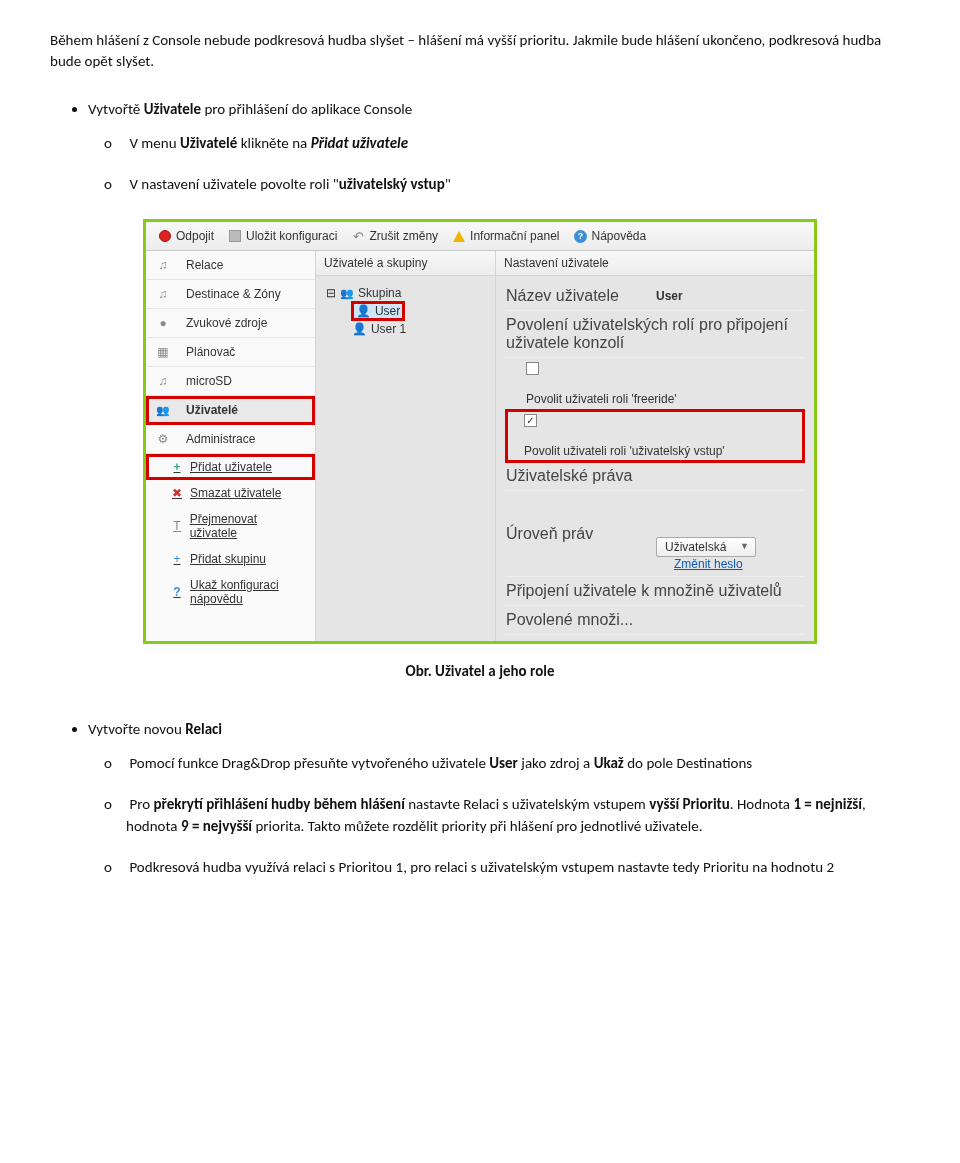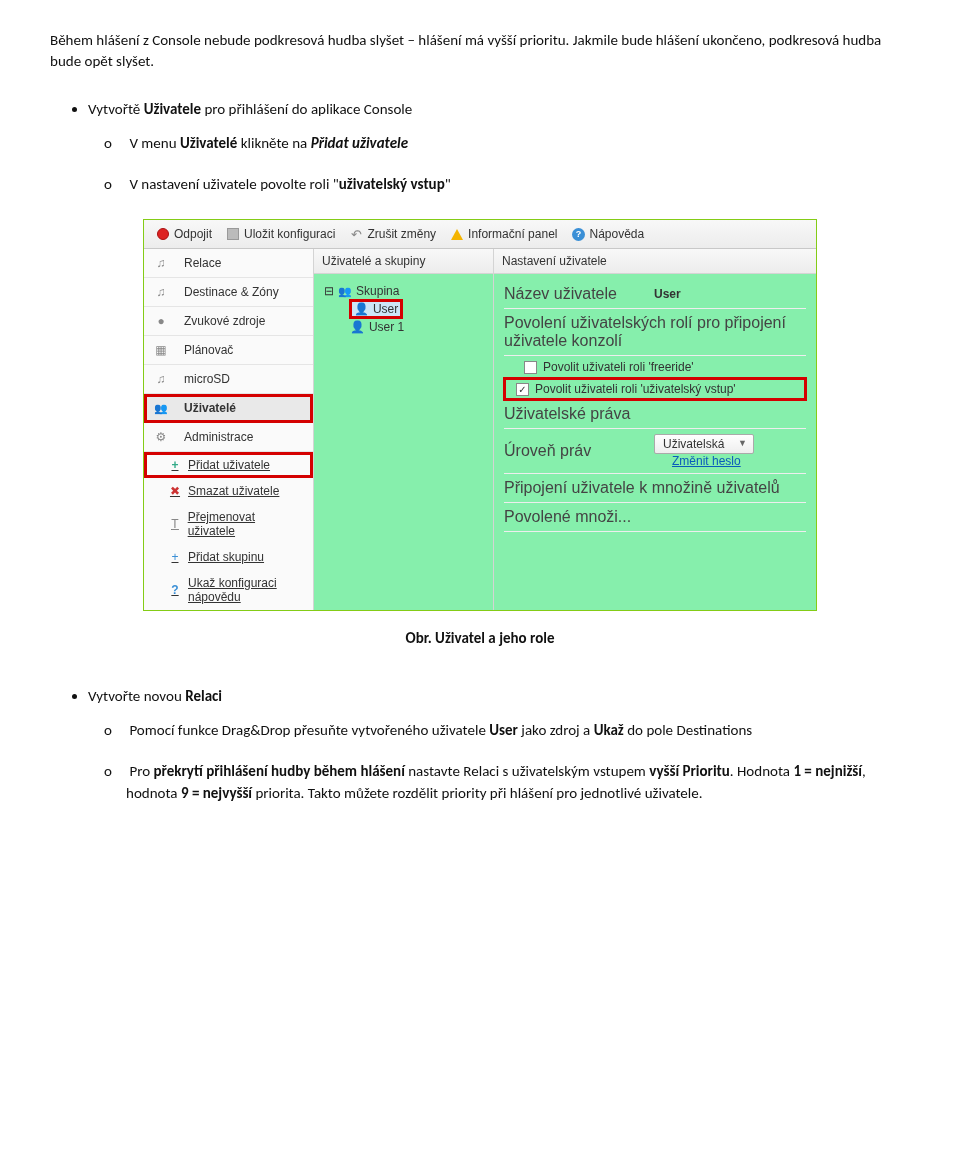--- a/index.html
+++ b/index.html
@@ -17,22 +17,22 @@
   ol.sub { list-style: none; padding-left: 38px; margin: 14px 0 0 0; }
   ol.sub > li { font-size: 15px; margin-bottom: 18px; line-height: 1.5; }
   ol.sub > li::before { content: "o"; display: inline-block; width: 22px; margin-left: -22px; }
   .bold { font-weight: bold; }
   .caption { text-align: center; font-size: 15px; margin: 18px 0 40px 0; font-weight: bold; }
 
   
   .app {
     width: 674px;
     margin: 24px auto 0 auto;
-    border: 1px solid #84cc16;
-    background: #86efac;
+    border: 3px solid #84cc16;
+    background: #e5e5e5;
     font-family: "Segoe UI", Tahoma, Arial, sans-serif;
     font-size: 12px;
     color: #333;
   }
   .toolbar {
     background: linear-gradient(#f8f8f8, #ececec);
     border-bottom: 1px solid #c8c8c8;
     padding: 5px 8px;
     display: flex;
     align-items: center;
@@ -103,28 +103,28 @@
     padding: 2px 4px;
     display: inline-flex;
   }
   .rightcol { flex: 1; padding: 0; }
   .form { padding: 6px 10px; }
   .form-row { display:flex; align-items:center; padding:5px 0; border-bottom:1px solid #eee; }
   .form-lbl { flex:0 0 280px; font-size:16px; color:#444; }
   .form-lbl.small { flex:0 0 150px; }
   .form-val { flex:1; }
   .form-val.bold { font-weight:bold; }
-  .chkrow { display:flex; align-items:center; gap:6px; padding:4px 20px; font-size:12px; }
-  .chkrow.hl { outline:3px solid #d40000; outline-offset:-2px; padding:4px 12px; }
+  .chkrow { display:flex; align-items:flex-start; gap:17px; padding:4px 20px; font-size:12px;flex-direction:column; }
+  .chkrow.hl { outline:3px solid #d40000; outline-offset:-2px; padding:4px 18px; }
   .chk { width:13px; height:13px; border:1px solid #888; background:#fff; display:inline-flex; align-items:center; justify-content:center; font-size:10px; }
   .chk.on::after { content:"✓"; color:#333; }
   .selbox {
     display:inline-block; padding:2px 22px 2px 8px;
     border:1px solid #aaa; background:linear-gradient(#fff,#eee);
-    border-radius:2px; position:relative; min-width:100px;
+    border-radius:2px; position:relative; min-width:100px;margin-top:41px;
   }
   .selbox::after { content:"▼"; position:absolute; right:6px; top:3px; font-size:9px; color:#666; }
   .link { color:#0a5bbb; text-decoration:underline; cursor:pointer; margin-left:18px; }
 </style>
 </head>
 <body>
 
 <div class="intro">Během hlášení z Console nebude podkresová hudba slyšet – hlášení má vyšší prioritu. Jakmile bude hlášení ukončeno, podkresová hudba bude opět slyšet.</div>
 
 <ul class="bullets">
@@ -295,15 +295,18 @@
 <ul class="bullets">
   <li>
     <span>Vytvořte novou </span><span class="bold">Relaci</span>
     <ol class="sub">
       <li>
         <span>Pomocí funkce Drag&amp;Drop přesuňte vytvořeného uživatele </span><span class="bold">User</span><span> jako zdroj a </span><span class="bold">Ukaž</span><span> do pole Destinations</span>
       </li>
       <li>
         <span>Pro </span><span class="bold">překrytí přihlášení hudby během hlášení</span><span> nastavte Relaci s uživatelským vstupem </span><span class="bold">vyšší Prioritu</span><span>. Hodnota </span><span class="bold">1 = nejnižší</span><span>, hodnota </span><span class="bold">9 = nejvyšší</span><span> priorita. Takto můžete rozdělit priority při hlášení pro jednotlivé uživatele.</span>
       </li>
+      <li>
+        <span>Podkresová hudba využívá relaci s Prioritou 1, pro relaci s uživatelským vstupem nastavte tedy Prioritu na hodnotu 2</span>
+      </li>
     </ol>
   </li>
 </ul>
 
 </body></html>

